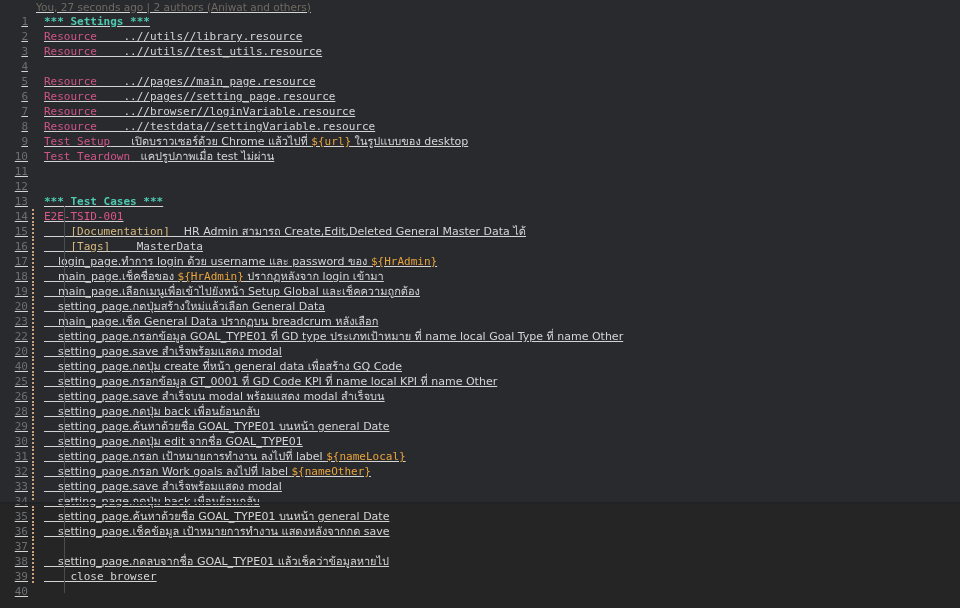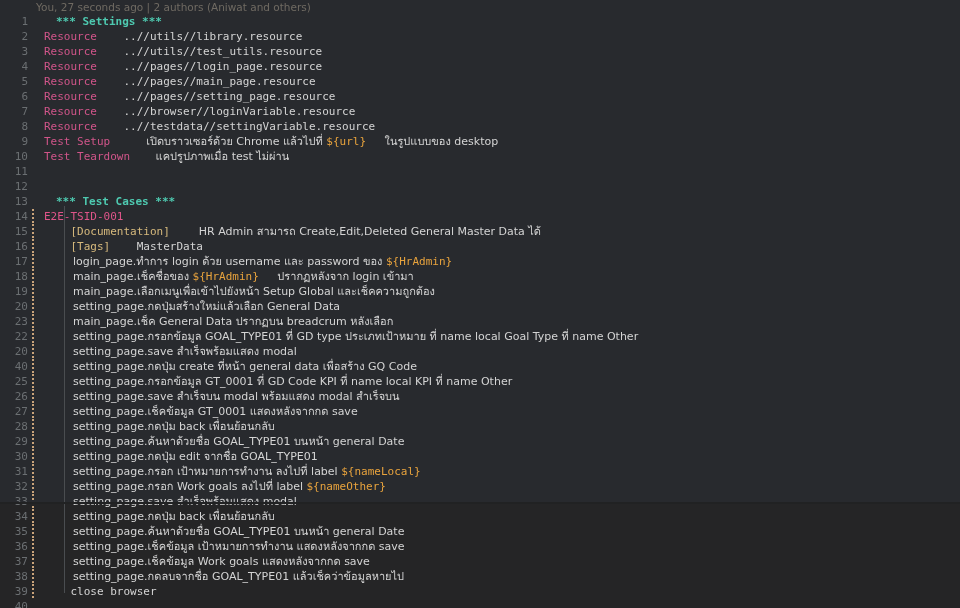--- a/index.html
+++ b/index.html
@@ -16,20 +16,21 @@
 
   #editor {
     position: relative;
     width: 960px;
     height: 504px;
     background: #282a2e;
     color: #d4d4d4;
     font-size: 11px;
     line-height: 15px;
     box-sizing: border-box;
+    text-decoration: underline;
   }
 
   
   .blame-row {
     height: 14px;
     display: flex;
     align-items: center;
     padding-left: 36px;
     box-sizing: border-box;
   }
@@ -94,30 +95,30 @@
     position: absolute;
     left: 64px;
     top: 206px;
     width: 1px;
     height: 387px;
     background: #4a4d50;
     pointer-events: none;
   }
 
   
-  .t-section  { color: #4ec9b0; font-weight: bold; margin-left: 12px; }
+  .t-section  { color: #4ec9b0; font-weight: bold; }
   .t-setting  { color: #d1558a; }
   .t-path     { color: #d4d4d4; margin-top: 30px; }
   .t-testname { color: #e0558a; }
   .t-meta     { color: #d7ba7d; }
   .t-var      { color: #e8a33d; }
   .t-plain    { color: #d4d4d4; }
 
   
-  .thai { font-family: "DejaVu Sans", "Liberation Sans", sans-serif; padding-left: 15px; }
+  .thai { font-family: "DejaVu Sans", "Liberation Sans", sans-serif; }
 
   .bottom-edge {
     position: absolute;
     left: 0;
     bottom: 0;
     width: 960px;
     height: 2px;
     background: #212223;
   }
 </style>
@@ -127,21 +128,21 @@
 <div id="editor">
 
   <div class="blame-row">
     <span class="blame-text">You, 27 seconds ago | 2 authors (Aniwat and others)</span>
   </div>
 
   <div class="code-area" id="code-area">
       <div class="code-line"><span class="ln">1</span><span class="gutter-mark"></span><span class="code-text"><span class="t-section">*** Settings ***</span></span></div>
       <div class="code-line"><span class="ln">2</span><span class="gutter-mark"></span><span class="code-text"><span class="t-setting">Resource</span><span class="t-path">    ..//utils//library.resource</span></span></div>
       <div class="code-line"><span class="ln">3</span><span class="gutter-mark"></span><span class="code-text"><span class="t-setting">Resource</span><span class="t-path">    ..//utils//test_utils.resource</span></span></div>
-      <div class="code-line"><span class="ln">4</span><span class="gutter-mark"></span><span class="code-text"><span class="t-setting">Resource</span><span class="t-path">    ..//pages//login_page.resource</span></span></div>
+      <div class="code-line"><span class="ln">4</span><span class="gutter-mark"></span></div>
       <div class="code-line"><span class="ln">5</span><span class="gutter-mark"></span><span class="code-text"><span class="t-setting">Resource</span><span class="t-path">    ..//pages//main_page.resource</span></span></div>
       <div class="code-line"><span class="ln">6</span><span class="gutter-mark"></span><span class="code-text"><span class="t-setting">Resource</span><span class="t-path">    ..//pages//setting_page.resource</span></span></div>
       <div class="code-line"><span class="ln">7</span><span class="gutter-mark"></span><span class="code-text"><span class="t-setting">Resource</span><span class="t-path">    ..//browser//loginVariable.resource</span></span></div>
       <div class="code-line"><span class="ln">8</span><span class="gutter-mark"></span><span class="code-text"><span class="t-setting">Resource</span><span class="t-path">    ..//testdata//settingVariable.resource</span></span></div>
       <div class="code-line"><span class="ln">9</span><span class="gutter-mark"></span><span class="code-text"><span class="t-setting">Test Setup</span><span class="t-plain thai">      เปิดบราวเซอร์ด้วย Chrome แล้วไปที่ </span><span class="t-var">${url}</span><span class="t-plain thai"> ในรูปแบบของ desktop</span></span></div>
       <div class="code-line"><span class="ln">10</span><span class="gutter-mark"></span><span class="code-text"><span class="t-setting">Test Teardown</span><span class="t-plain thai">   แคปรูปภาพเมื่อ test ไม่ผ่าน</span></span></div>
       <div class="code-line"><span class="ln">11</span><span class="gutter-mark"></span></div>
       <div class="code-line"><span class="ln">12</span><span class="gutter-mark"></span><span class="code-text"><span class="t-plain"></span></span></div>
       <div class="code-line"><span class="ln">13</span><span class="gutter-mark"></span><span class="code-text"><span class="t-section">*** Test Cases ***</span></span></div>
       <div class="code-line"><span class="ln">14</span><span class="gutter-mark modified"></span><span class="code-text"><span class="t-testname">E2E-TSID-001</span></span></div>
@@ -150,31 +151,30 @@
       <div class="code-line"><span class="ln">17</span><span class="gutter-mark modified"></span><span class="code-text"><span class="t-plain thai">    login_page.ทำการ login ด้วย username และ password ของ </span><span class="t-var">${HrAdmin}</span></span></div>
       <div class="code-line"><span class="ln">18</span><span class="gutter-mark modified"></span><span class="code-text"><span class="t-plain thai">    main_page.เช็คชื่อของ </span><span class="t-var">${HrAdmin}</span><span class="t-plain thai"> ปรากฏหลังจาก login เข้ามา</span></span></div>
       <div class="code-line"><span class="ln">19</span><span class="gutter-mark modified"></span><span class="code-text"><span class="t-plain thai">    main_page.เลือกเมนูเพื่อเข้าไปยังหน้า Setup Global และเช็คความถูกต้อง</span></span></div>
       <div class="code-line"><span class="ln">20</span><span class="gutter-mark modified"></span><span class="code-text"><span class="t-plain thai">    setting_page.กดปุ่มสร้างใหม่แล้วเลือก General Data</span></span></div>
       <div class="code-line"><span class="ln">23</span><span class="gutter-mark modified"></span><span class="code-text"><span class="t-plain thai">    main_page.เช็ค General Data ปรากฏบน breadcrum หลังเลือก</span></span></div>
       <div class="code-line"><span class="ln">22</span><span class="gutter-mark modified"></span><span class="code-text"><span class="t-plain thai">    setting_page.กรอกข้อมูล GOAL_TYPE01 ที่ GD type ประเภทเป้าหมาย ที่ name local Goal Type ที่ name Other</span></span></div>
       <div class="code-line"><span class="ln">20</span><span class="gutter-mark modified"></span><span class="code-text"><span class="t-plain thai">    setting_page.save สำเร็จพร้อมแสดง modal</span></span></div>
       <div class="code-line"><span class="ln">40</span><span class="gutter-mark modified"></span><span class="code-text"><span class="t-plain thai">    setting_page.กดปุ่ม create ที่หน้า general data เพื่อสร้าง GQ Code</span></span></div>
       <div class="code-line"><span class="ln">25</span><span class="gutter-mark modified"></span><span class="code-text"><span class="t-plain thai">    setting_page.กรอกข้อมูล GT_0001 ที่ GD Code KPI ที่ name local KPI ที่ name Other</span></span></div>
       <div class="code-line"><span class="ln">26</span><span class="gutter-mark modified"></span><span class="code-text"><span class="t-plain thai">    setting_page.save สำเร็จบน modal พร้อมแสดง modal สำเร็จบน</span></span></div>
-      <div class="code-line"><span class="ln">27</span><span class="gutter-mark modified"></span><span class="code-text"><span class="t-plain thai">    setting_page.เช็คข้อมูล GT_0001 แสดงหลังจากกด save</span></span></div>
       <div class="code-line"><span class="ln">28</span><span class="gutter-mark modified"></span><span class="code-text"><span class="t-plain thai">    setting_page.กดปุ่ม back เพื่อนย้อนกลับ</span></span></div>
       <div class="code-line"><span class="ln">29</span><span class="gutter-mark modified"></span><span class="code-text"><span class="t-plain thai">    setting_page.ค้นหาด้วยชื่อ GOAL_TYPE01 บนหน้า general Date</span></span></div>
       <div class="code-line"><span class="ln">30</span><span class="gutter-mark modified"></span><span class="code-text"><span class="t-plain thai">    setting_page.กดปุ่ม edit จากชื่อ GOAL_TYPE01</span></span></div>
       <div class="code-line"><span class="ln">31</span><span class="gutter-mark modified"></span><span class="code-text"><span class="t-plain thai">    setting_page.กรอก เป้าหมายการทำงาน ลงไปที่ label </span><span class="t-var">${nameLocal}</span></span></div>
       <div class="code-line"><span class="ln">32</span><span class="gutter-mark modified"></span><span class="code-text"><span class="t-plain thai">    setting_page.กรอก Work goals ลงไปที่ label </span><span class="t-var">${nameOther}</span></span></div>
       <div class="code-line"><span class="ln">33</span><span class="gutter-mark modified"></span><span class="code-text"><span class="t-plain thai">    setting_page.save สำเร็จพร้อมแสดง modal</span></span></div>
       <div class="code-line"><span class="ln">34</span><span class="gutter-mark modified"></span><span class="code-text"><span class="t-plain thai">    setting_page.กดปุ่ม back เพื่อนย้อนกลับ</span></span></div>
       <div class="code-line"><span class="ln">35</span><span class="gutter-mark modified"></span><span class="code-text"><span class="t-plain thai">    setting_page.ค้นหาด้วยชื่อ GOAL_TYPE01 บนหน้า general Date</span></span></div>
       <div class="code-line"><span class="ln">36</span><span class="gutter-mark modified"></span><span class="code-text"><span class="t-plain thai">    setting_page.เช็คข้อมูล เป้าหมายการทำงาน แสดงหลังจากกด save</span></span></div>
-      <div class="code-line"><span class="ln">37</span><span class="gutter-mark modified"></span><span class="code-text"><span class="t-plain thai">    setting_page.เช็คข้อมูล Work goals แสดงหลังจากกด save</span></span></div>
+      <div class="code-line"><span class="ln">37</span><span class="gutter-mark modified"></span></div>
       <div class="code-line"><span class="ln">38</span><span class="gutter-mark modified"></span><span class="code-text"><span class="t-plain thai">    setting_page.กดลบจากชื่อ GOAL_TYPE01 แล้วเช็คว่าข้อมูลหายไป</span></span></div>
       <div class="code-line"><span class="ln">39</span><span class="gutter-mark modified"></span><span class="code-text"><span class="t-plain">    close browser</span></span></div>
       <div class="code-line"><span class="ln">40</span><span class="gutter-mark"></span><span class="code-text"><span class="t-plain"></span></span></div>
     </div>
 
   <div class="indent-guide"></div>
 
   <div class="bottom-edge"></div>
 </div>
 

